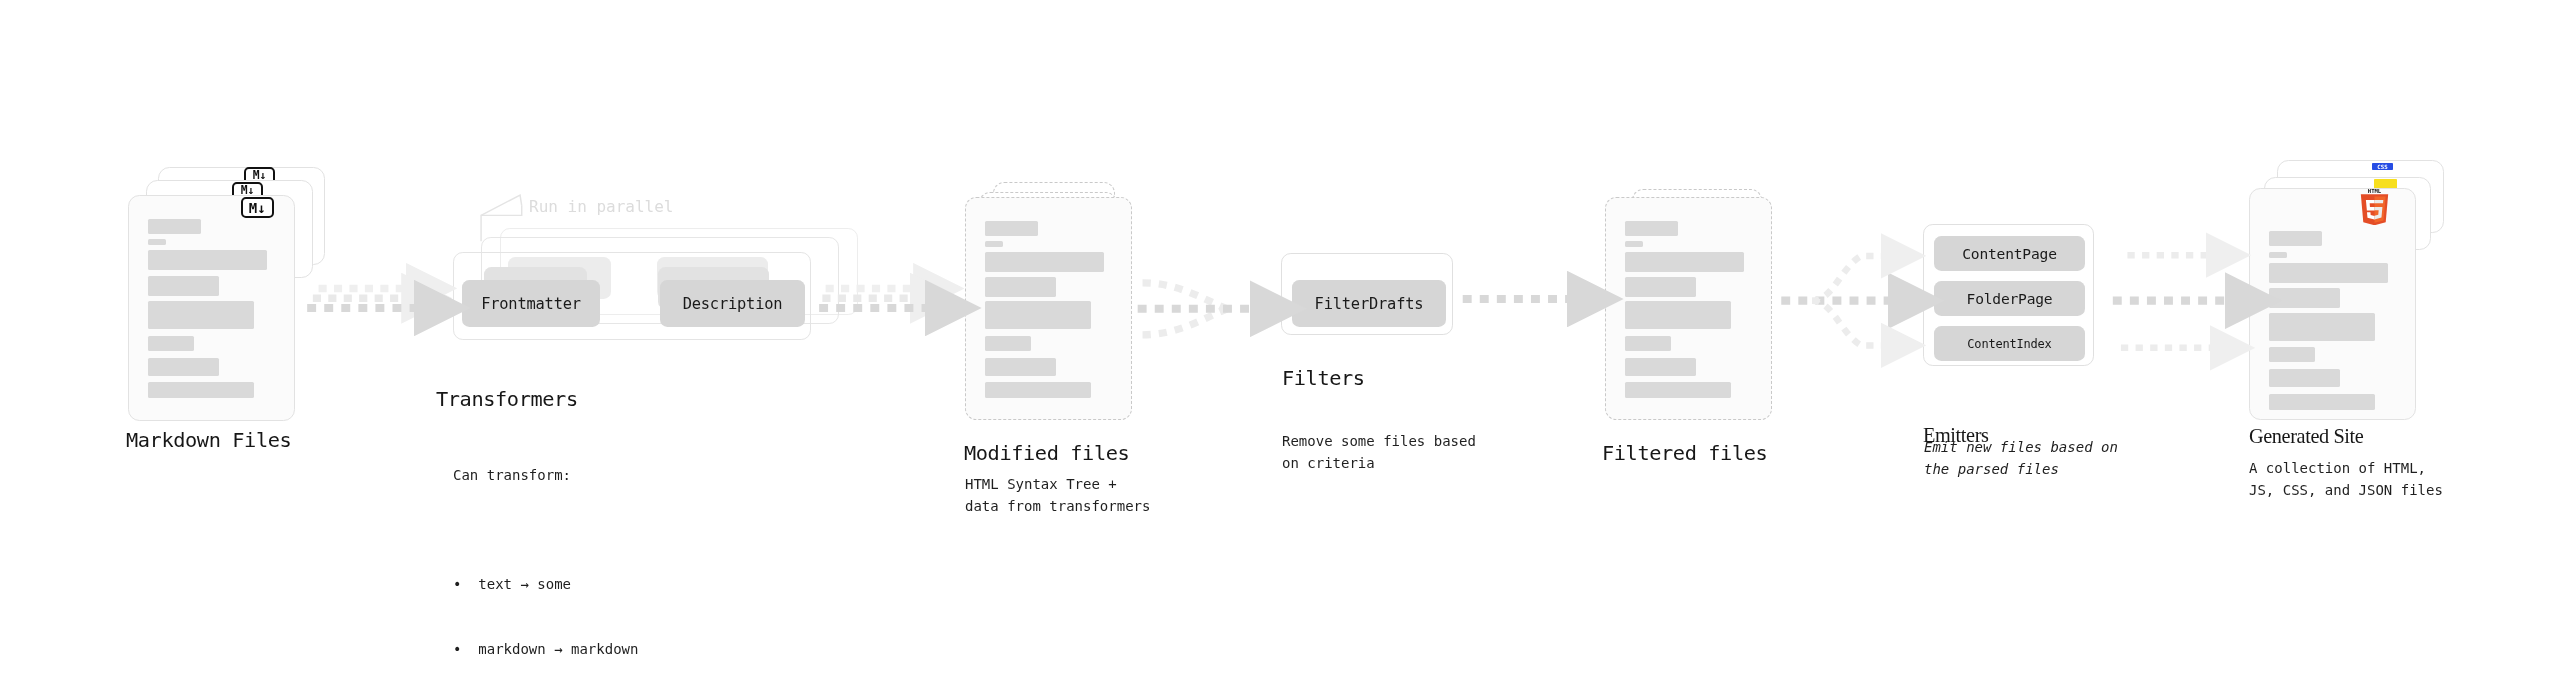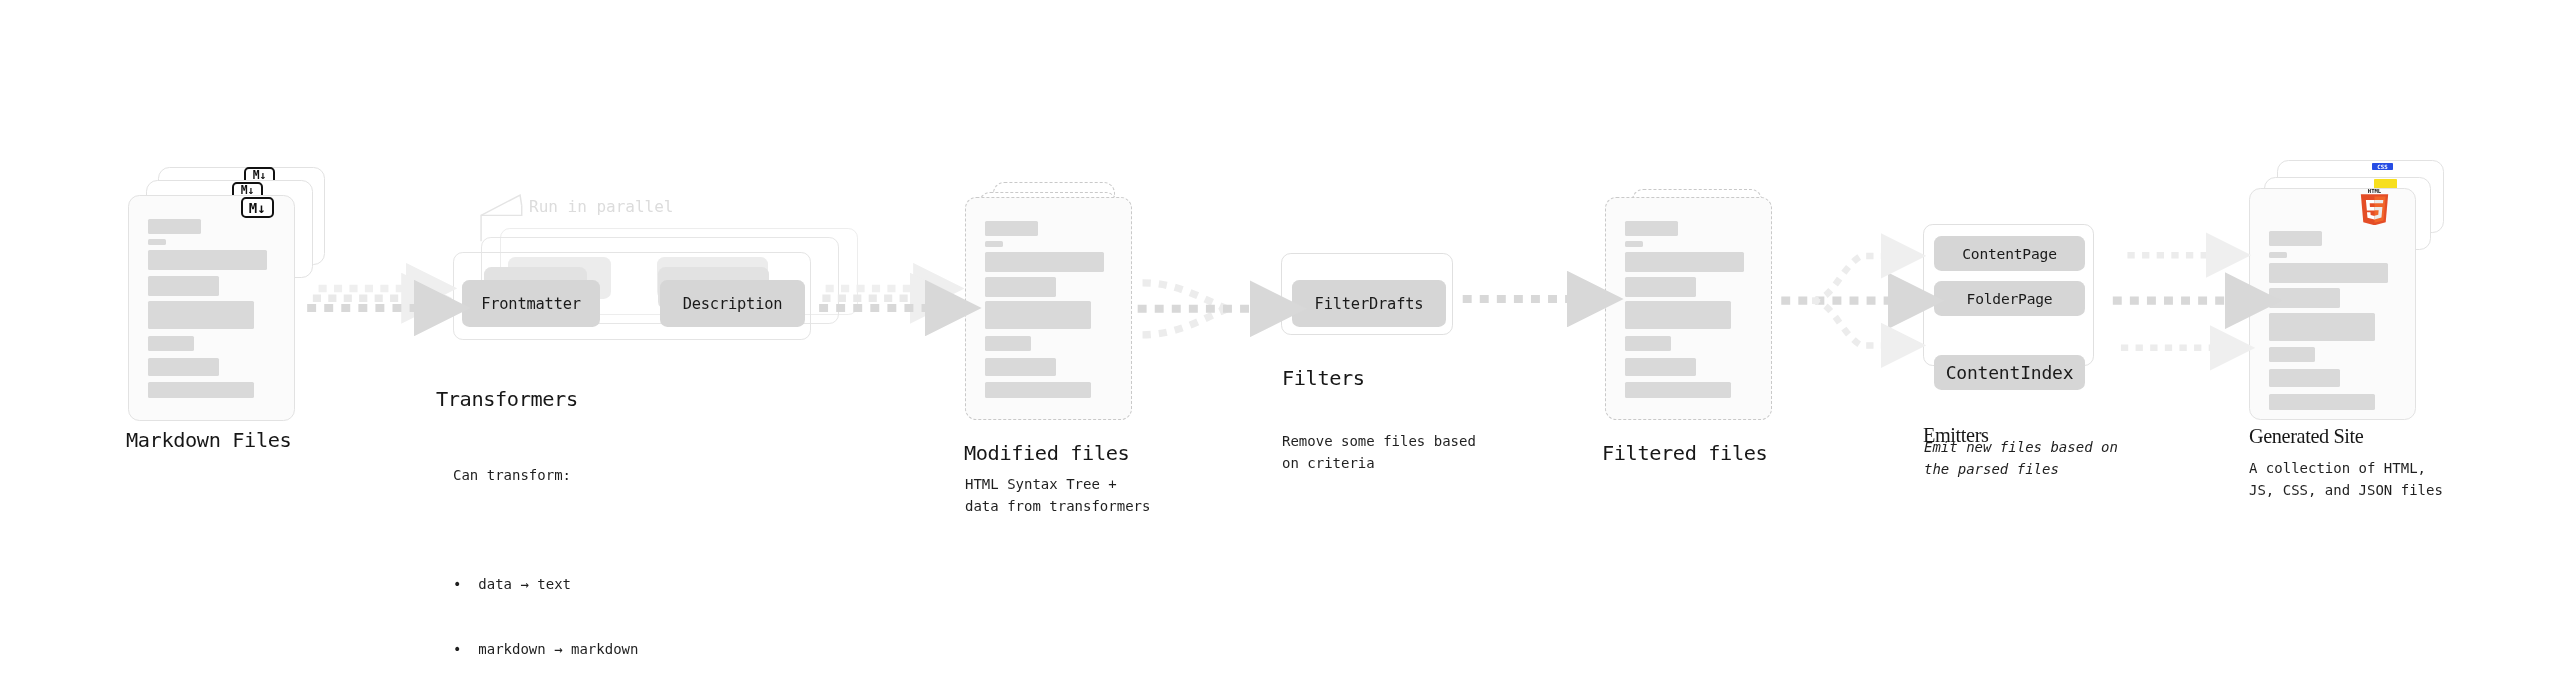--- a/index.html
+++ b/index.html
@@ -176,21 +176,21 @@
   <div class="chip g1" style="left:658px; top:267px; width:111px; height:42px;"></div>
 
   <div class="chip" style="left:462px; top:280px; width:138px; height:47px;">Frontmatter</div>
   <div class="chip" style="left:660px; top:280px; width:145px; height:47px;">Description</div>
 
   <div class="stage-title" style="left:436px; top:387px;">Transformers</div>
 
   <div class="stage-desc" style="left:453px; top:422px;">
     <div>Can transform:</div>
     <ul class="bullets">
-      <li>data → text</li>
+      <li>text → some</li>
       <li>markdown → markdown</li>
       
     </ul>
   </div>
 </div>
 
 <div class="stage">
   <div class="doc dashed" style="left:993px; top:182px; width:122px; height:49px; background:#ffffff;"></div>
   <div class="doc dashed" style="left:979px; top:192px; width:138px; height:49px; background:#ffffff;"></div>
   <div class="doc dashed" style="left:965px; top:197px; width:167px; height:223px;">
@@ -231,21 +231,21 @@
     <div class="skel" style="left:18.7px; top:184px; width:106px; height:16.3px;"></div>
   </div>
 
   <div class="stage-title" style="left:1602px; top:441px;">Filtered files</div>
 </div>
 
 <div class="stage">
   <div class="box" style="left:1923px; top:224px; width:171px; height:142px; border-color:#e0e0e0;"></div>
   <div class="chip" style="left:1934px; top:236px; width:151px; height:35px; font-size:14.6px;">ContentPage</div>
   <div class="chip" style="left:1934px; top:281px; width:151px; height:35px; font-size:14.6px;">FolderPage</div>
-  <div class="chip" style="left:1934px; top:326px; width:151px; height:35px; font-size:18px;margin-top:29px;">ContentIndex</div>
+  <div class="chip" style="left:1934px; top:326px; width:151px; height:35px; font-size:12px;">ContentIndex</div>
 
   <div class="stage-title" style="left:1923px; top:424px;font-family:Liberation Serif, serif;">Emitters</div>
   <div class="stage-desc" style="left:1924px; top:437px;font-style:italic;">Emit new files based on
 the parsed files</div>
 </div>
 
 <div class="stage">
   <div class="doc back2" style="left:2277px; top:160px; width:167px; height:73px;"></div>
   <div class="css-badge" style="left:2372px; top:163px; width:21px; height:7.3px;">CSS</div>
 

